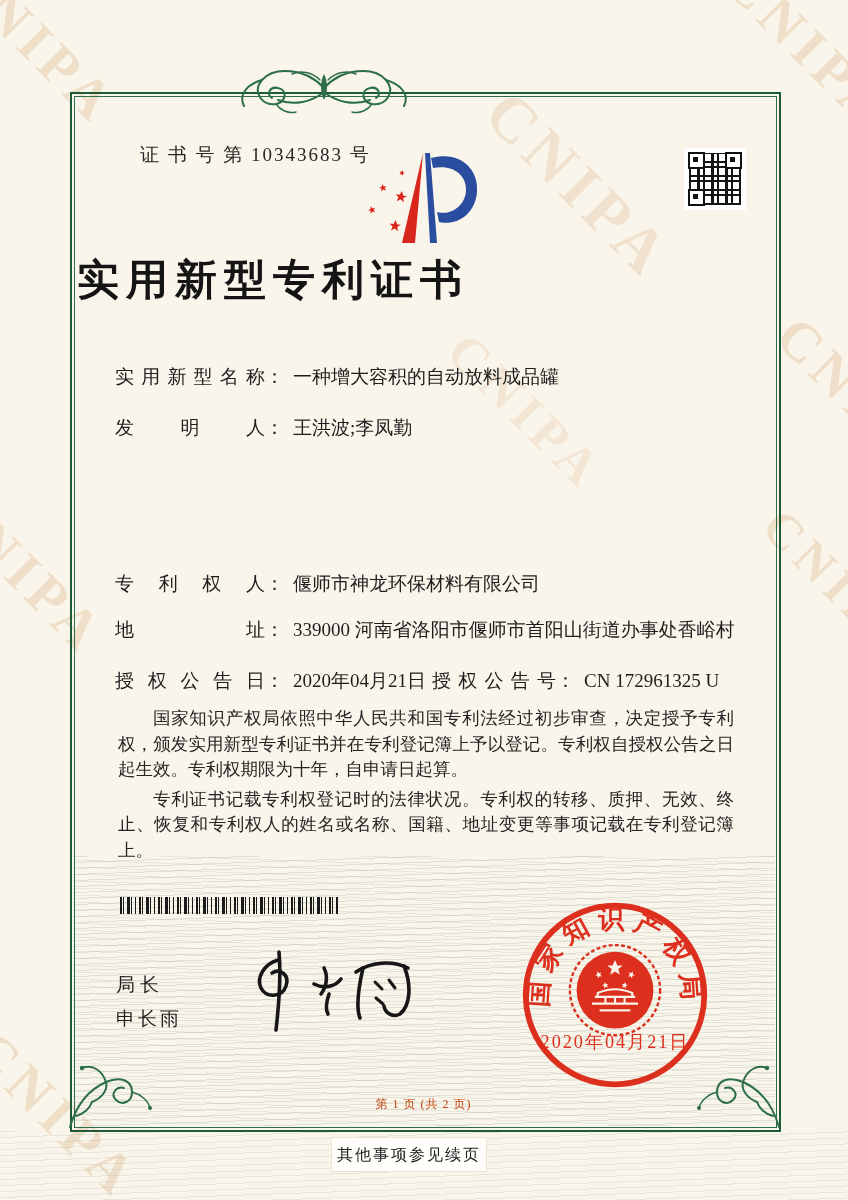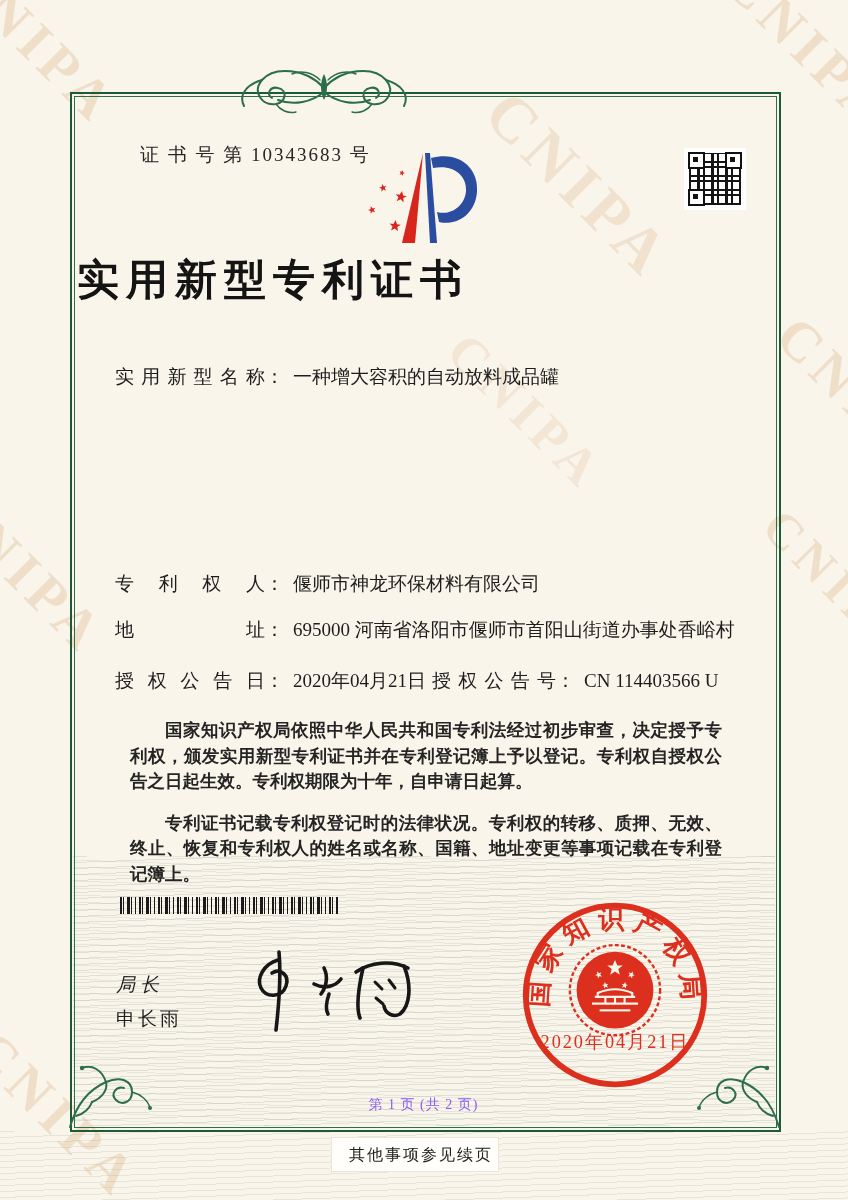--- a/index.html
+++ b/index.html
@@ -43,33 +43,33 @@
   .f-tl{left:4px;top:4px}.f-tr{right:4px;top:4px}.f-bl{left:4px;bottom:4px}
   .title{left:70px;top:252px;width:707px;text-align:left;font-size:42px;font-weight:bold;
          letter-spacing:7px;text-indent:7px;color:#141414;}
   .frow{left:115px;width:648px;font-size:19px;color:#1d1d1d;white-space:nowrap;margin-top:8px;}
   .flabel{display:inline-block;width:150px;text-align:justify;text-align-last:justify;vertical-align:bottom;}
   .flabel2{display:inline-block;width:124px;text-align:justify;text-align-last:justify;vertical-align:bottom;font-family:Liberation Mono, monospace;}
   .fcolon{margin-right:9px;}
   .grant2{position:absolute;left:317px;top:0;}
   .body-text{left:114px;top:702px;width:624px;font-size:17.5px;line-height:25.5px;
              text-align:justify;color:#242424;}
-  .body-text p{margin:16px;text-indent:2em;font-weight:bold;}
+  .body-text p{margin:4px;text-indent:2em;}
   .barcode{left:120px;top:897px;width:218px;height:17px;
     background:repeating-linear-gradient(90deg,#1a1a1a 0 2px,transparent 2px 3px,#1a1a1a 3px 4px,
       transparent 4px 7px,#1a1a1a 7px 10px,transparent 10px 11px,#1a1a1a 11px 12px,
       transparent 12px 15px,#1a1a1a 15px 16px,transparent 16px 19px);}
-  .signer-title{left:116px;top:972px;font-size:19px;letter-spacing:5px;font-style:italic;}
+  .signer-title{left:116px;top:972px;font-size:19px;letter-spacing:5px;}
   .signer-name{left:116px;top:1006px;font-size:19px;letter-spacing:3px;}
   .sig{left:232px;top:948px;}
   .seal{left:519px;top:899px;}
-  .page-num{left:70px;top:1096px;width:707px;text-align:center;font-size:14px;
-            letter-spacing:1px;color:#8b5cf6;}
+  .page-num{left:70px;top:1096px;width:707px;text-align:center;font-size:12px;
+            letter-spacing:1px;color:#c2410c;}
   .cont-note{left:331px;top:1137px;width:154px;height:33px;line-height:33px;text-align:center;
-             background:#fffefb;border:1px solid #ece4d4;font-size:16px;letter-spacing:2px;color:#222;padding-left:12px;}
+             background:#fffefb;border:1px solid #ece4d4;font-size:16px;letter-spacing:2px;color:#222;}
 </style>
 </head>
 <body>
 
 <svg width="0" height="0" style="position:absolute">
   <defs>
     <path id="star5" d="M0,-10L2.94,-3.09L9.51,-3.09L4.05,1.18L5.88,8.09L0,4L-5.88,8.09L-4.05,1.18L-9.51,-3.09L-2.94,-3.09Z"></path>
   </defs>
 </svg>
 
@@ -147,30 +147,33 @@
     <div class="f f-tl"></div>
     <div class="f f-tr"></div>
     <div class="f f-bl"></div>
   </div>
 
   <div class="ct title">实用新型专利证书</div>
 
   <div class="ct frow" style="top:356px">
     <span class="flabel">实用新型名称</span><span class="fcolon">：</span><span class="fvalue">一种增大容积的自动放料成品罐</span>
   </div>
+  <div class="ct frow" style="top:407px">
+    <span class="flabel">发明人</span><span class="fcolon">：</span><span class="fvalue">王洪波;李凤勤</span>
+  </div>
   <div class="ct frow" style="top:563px">
     <span class="flabel">专利权人</span><span class="fcolon">：</span><span class="fvalue">偃师市神龙环保材料有限公司</span>
   </div>
   <div class="ct frow" style="top:609px">
-    <span class="flabel">地址</span><span class="fcolon">：</span><span class="fvalue">695000 河南省洛阳市偃师市首阳山街道办事处香峪村</span>
+    <span class="flabel">地址</span><span class="fcolon">：</span><span class="fvalue">339000 河南省洛阳市偃师市首阳山街道办事处香峪村</span>
   </div>
   <div class="ct frow" style="top:660px">
     <span class="flabel">授权公告日</span><span class="fcolon">：</span><span class="fvalue">2020年04月21日</span>
     <span class="grant2">
-      <span class="flabel2">授权公告号</span><span class="fcolon">：</span><span class="fvalue">CN 114403566 U</span>
+      <span class="flabel2">授权公告号</span><span class="fcolon">：</span><span class="fvalue">CN 172961325 U</span>
     </span>
   </div>
 
   <div class="ct body-text">
     <p>国家知识产权局依照中华人民共和国专利法经过初步审查，决定授予专利权，颁发实用新型专利证书并在专利登记簿上予以登记。专利权自授权公告之日起生效。专利权期限为十年，自申请日起算。</p>
     <p>专利证书记载专利权登记时的法律状况。专利权的转移、质押、无效、终止、恢复和专利权人的姓名或名称、国籍、地址变更等事项记载在专利登记簿上。</p>
   </div>
 
   <div class="ct barcode"></div>
 

